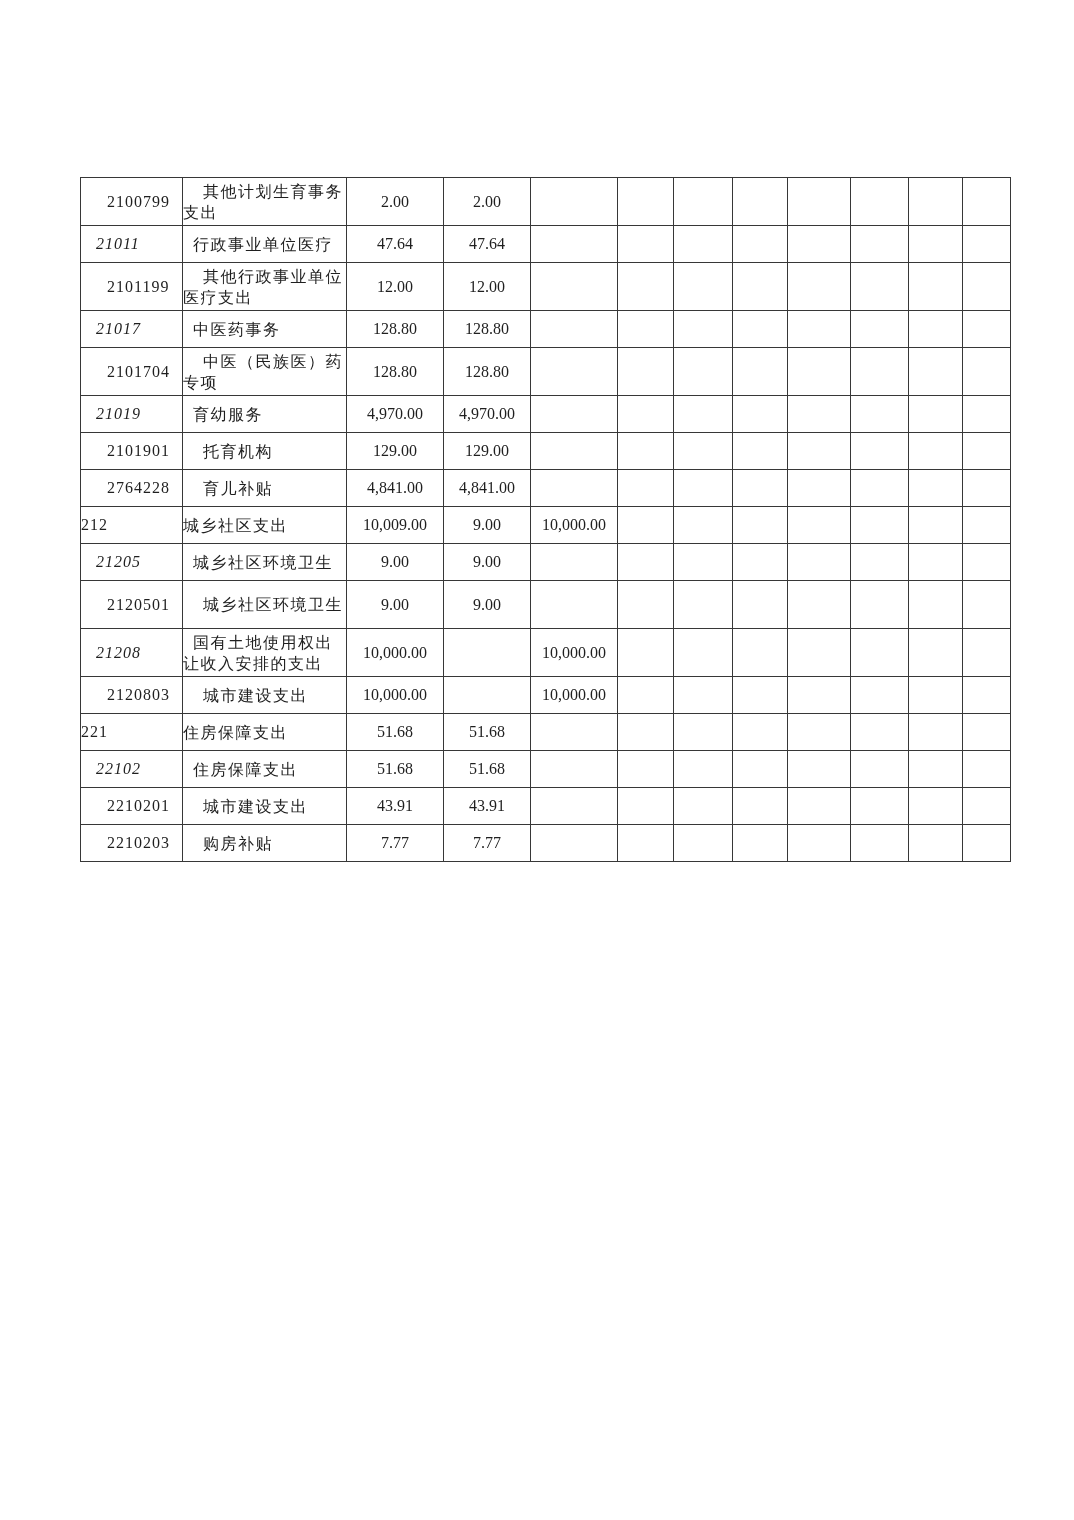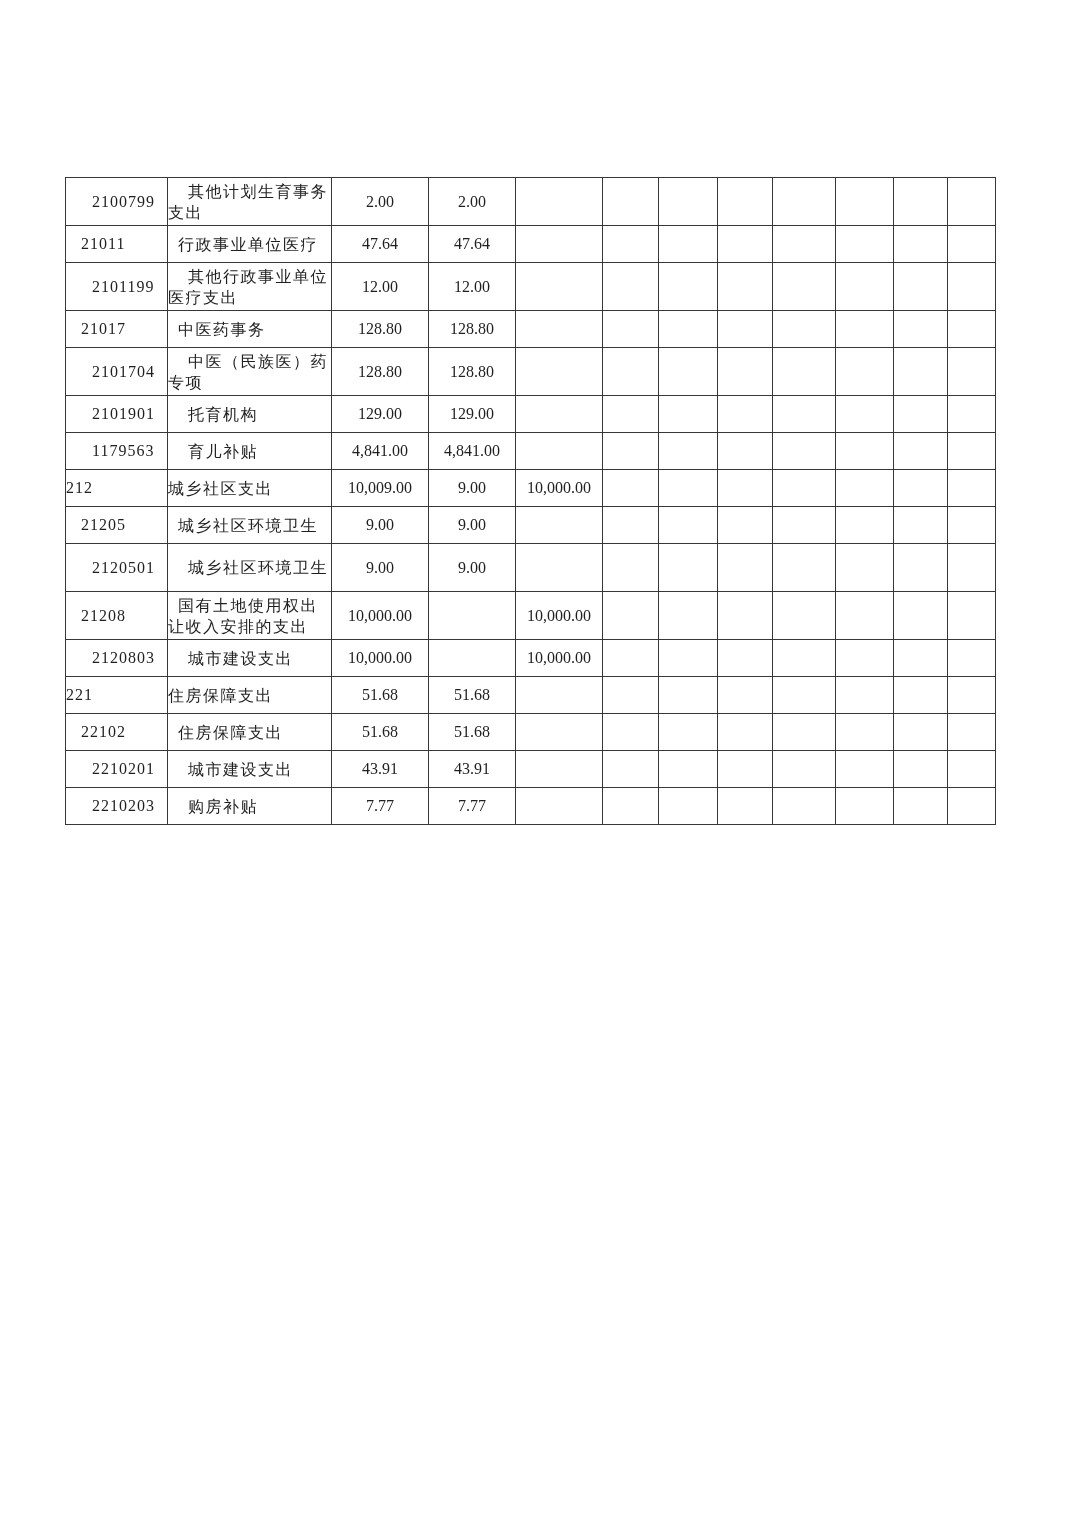--- a/index.html
+++ b/index.html
@@ -11,42 +11,42 @@
     position: relative;
     width: 1074px;
     height: 1520px;
     background: #ffffff;
     overflow: hidden;
     font-family: "Liberation Serif", "DejaVu Serif", serif;
     color: #1f1f1f;
   }
   table.budget {
     position: absolute;
-    left: 65px;
+    left: 80px;
     top: 177px;
     width: 930px;
     border-collapse: collapse;
     table-layout: fixed;
   }
   table.budget td {
     border: 1px solid #373737;
     font-size: 16px;
     vertical-align: middle;
     overflow: hidden;
     padding: 0;
   }
   tr.row td { height: 36px; }
   tr.row.tall td { height: 47px; }
 
   td.code {
     padding-left: 8px;
     letter-spacing: 1px;
     white-space: nowrap;
   }
-  td.code.lvl2 { padding-left: 15px; }
+  td.code.lvl2 { padding-left: 15px; font-style: italic; }
   td.code.lvl3 { padding-left: 26px; }
 
   td.name {
     padding-left: 12px;
     padding-right: 3px;
     letter-spacing: 1.5px;
     line-height: 21px;
   }
   td.name.lvl2 { text-indent: 10px; margin-left: 25px; }
   td.name.lvl3 { text-indent: 20px; }
@@ -141,35 +141,49 @@
           <td class="amt"></td>
           <td class="empty"></td>
           <td class="empty"></td>
           <td class="empty"></td>
           <td class="empty"></td>
           <td class="empty"></td>
           <td class="empty"></td>
           <td class="empty"></td>
         </tr>
         <tr class="row">
+          <td class="code lvl2">21019</td>
+          <td class="name lvl2">育幼服务</td>
+          <td class="amt">4,970.00</td>
+          <td class="amt">4,970.00</td>
+          <td class="amt"></td>
+          <td class="empty"></td>
+          <td class="empty"></td>
+          <td class="empty"></td>
+          <td class="empty"></td>
+          <td class="empty"></td>
+          <td class="empty"></td>
+          <td class="empty"></td>
+        </tr>
+        <tr class="row">
           <td class="code lvl3">2101901</td>
           <td class="name lvl3">托育机构</td>
           <td class="amt">129.00</td>
           <td class="amt">129.00</td>
           <td class="amt"></td>
           <td class="empty"></td>
           <td class="empty"></td>
           <td class="empty"></td>
           <td class="empty"></td>
           <td class="empty"></td>
           <td class="empty"></td>
           <td class="empty"></td>
         </tr>
         <tr class="row">
-          <td class="code lvl3">1179563</td>
+          <td class="code lvl3">2764228</td>
           <td class="name lvl3">育儿补贴</td>
           <td class="amt">4,841.00</td>
           <td class="amt">4,841.00</td>
           <td class="amt"></td>
           <td class="empty"></td>
           <td class="empty"></td>
           <td class="empty"></td>
           <td class="empty"></td>
           <td class="empty"></td>
           <td class="empty"></td>

